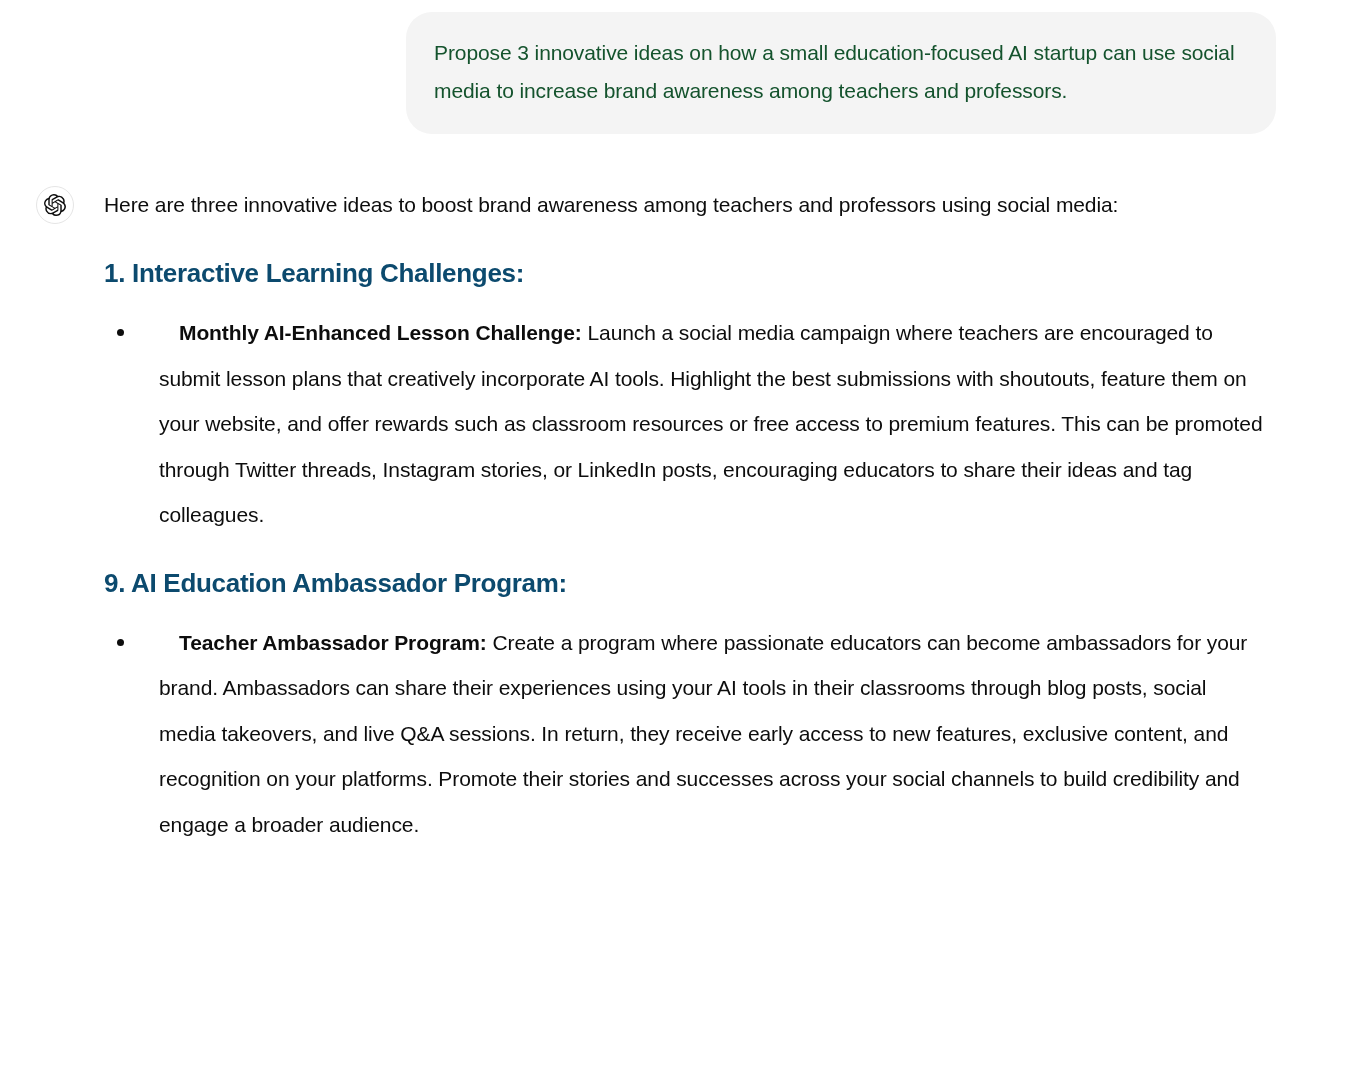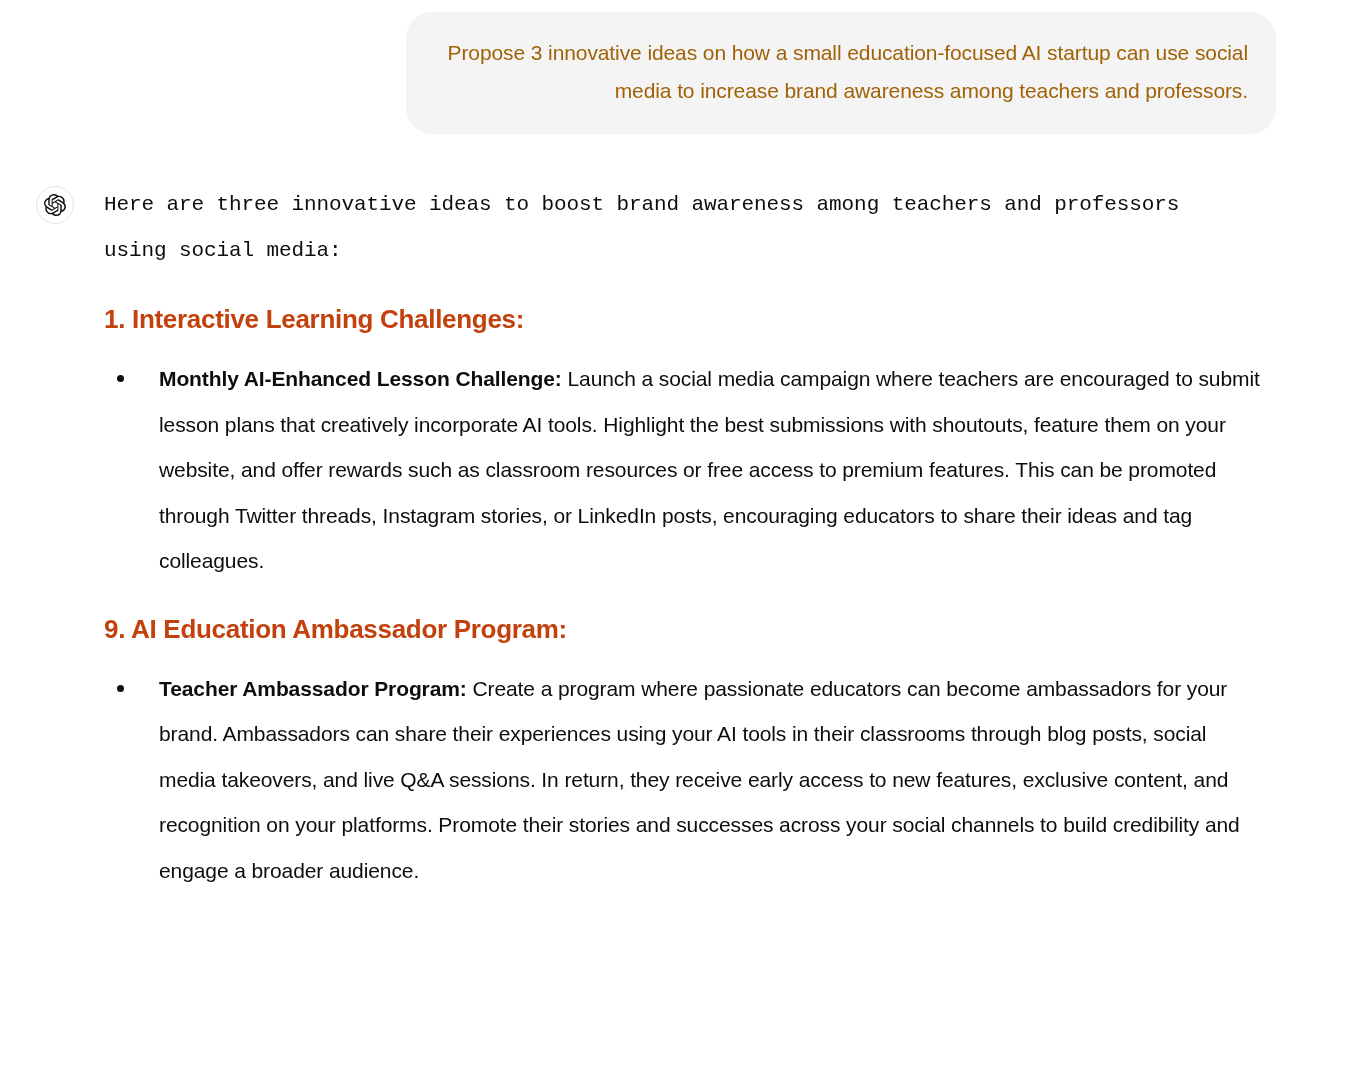--- a/index.html
+++ b/index.html
@@ -21,28 +21,28 @@
   }
 
   
   .user-turn {
     display: flex;
     justify-content: flex-end;
     padding: 12px 78px 0 0;
   }
   .user-bubble {
     background: #f4f4f4;
-    color: #a16207;
+    color: #14532d;
     border-radius: 26px;
     padding: 22px 28px 24px 28px;
     max-width: 870px;
     font-size: 21px;
     line-height: 38px;
     letter-spacing: -0.1px;
-    text-align: right;
+    text-align: left;
   }
 
   
   .assistant-turn {
     display: flex;
     align-items: flex-start;
     padding: 48px 70px 0 36px;
   }
   .avatar {
     flex: 0 0 auto;
@@ -63,32 +63,31 @@
     padding-left: 30px;
     color: #0d0d0d;
   }
 
   .intro {
     font-size: 21px;
     line-height: 46px;
     letter-spacing: -0.1px;
     margin: 0;
     max-width: 1135px;
-    font-family: Liberation Mono, monospace;
   }
 
   .section { margin-top: 28px; }
 
   .section-heading {
     font-size: 26px;
     font-weight: bold;
     line-height: 34px;
     letter-spacing: -0.3px;
     margin: 0 0 20px 0;
-    color: #c2410c;
+    color: #0c4a6e;
   }
 
   ul.bullets {
     list-style: none;
     margin: 0;
     padding: 0;
   }
   ul.bullets li {
     position: relative;
     padding-left: 55px;
@@ -99,21 +98,21 @@
   }
   ul.bullets li .dot {
     position: absolute;
     left: 13px;
     top: 19px;
     width: 7px;
     height: 7px;
     background: #0d0d0d;
     border-radius: 50%;
   }
-  .bullet-label { font-weight: bold; }
+  .bullet-label { font-weight: bold; margin-left: 20px; }
 </style>
 </head>
 <body>
 
 <div class="conversation">
 
   <div class="user-turn">
     <div class="user-bubble">Propose 3 innovative ideas on how a small education-focused AI startup can use social media to increase brand awareness among teachers and professors.</div>
   </div>
 

